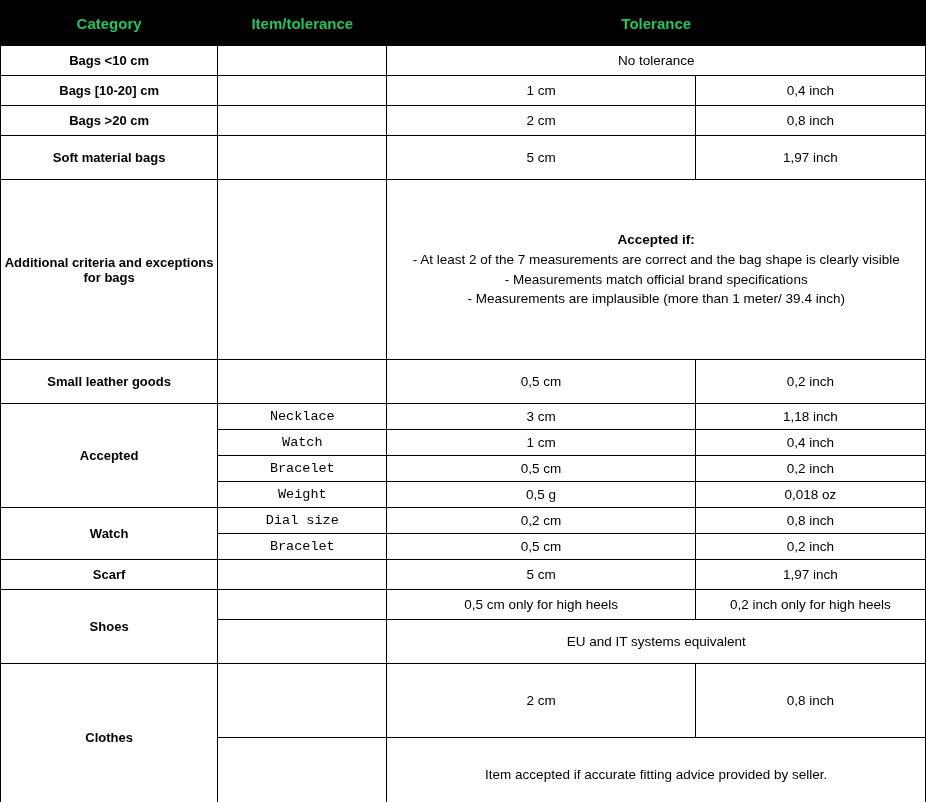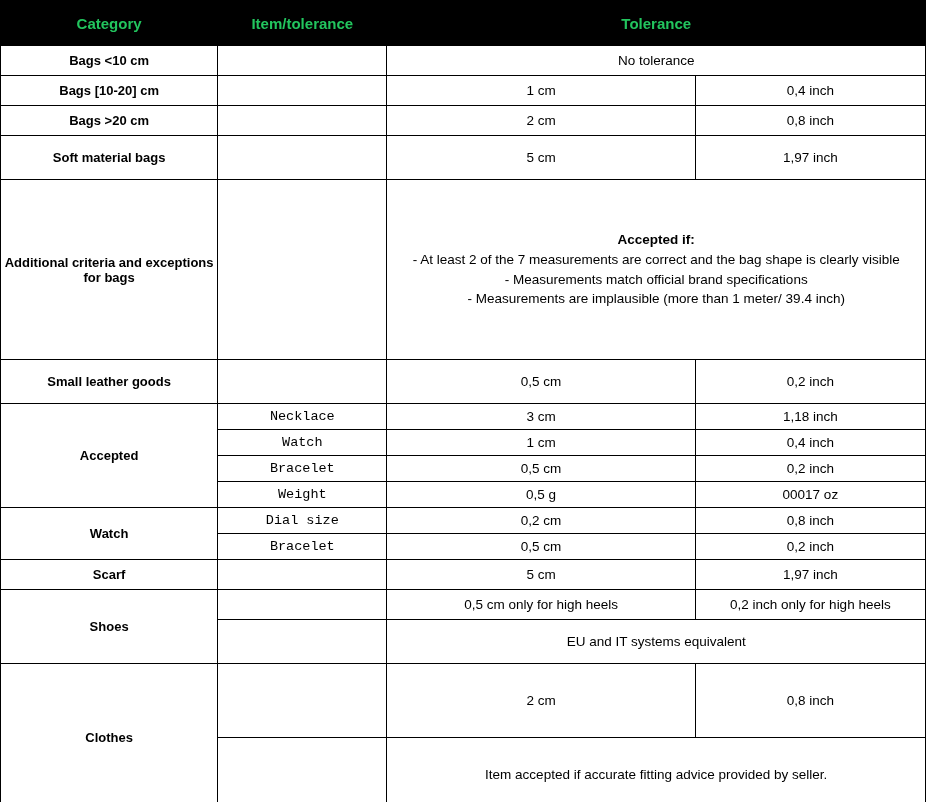--- a/index.html
+++ b/index.html
@@ -138,21 +138,21 @@
       <td class="tol-cell">0,4 inch</td>
     </tr>
     <tr class="row-h-small">
       <td class="item-cell">Bracelet</td>
       <td class="tol-cell">0,5 cm</td>
       <td class="tol-cell">0,2 inch</td>
     </tr>
     <tr class="row-h-small">
       <td class="item-cell">Weight</td>
       <td class="tol-cell">0,5 g</td>
-      <td class="tol-cell">00017 oz</td>
+      <td class="tol-cell">0,018 oz</td>
     </tr>
 
     <tr class="row-h-small">
       <td class="cat-cell" rowspan="2">Watch</td>
       <td class="item-cell">Dial size</td>
       <td class="tol-cell">0,2 cm</td>
       <td class="tol-cell">0,8 inch</td>
     </tr>
     <tr class="row-h-small">
       <td class="item-cell">Bracelet</td>

